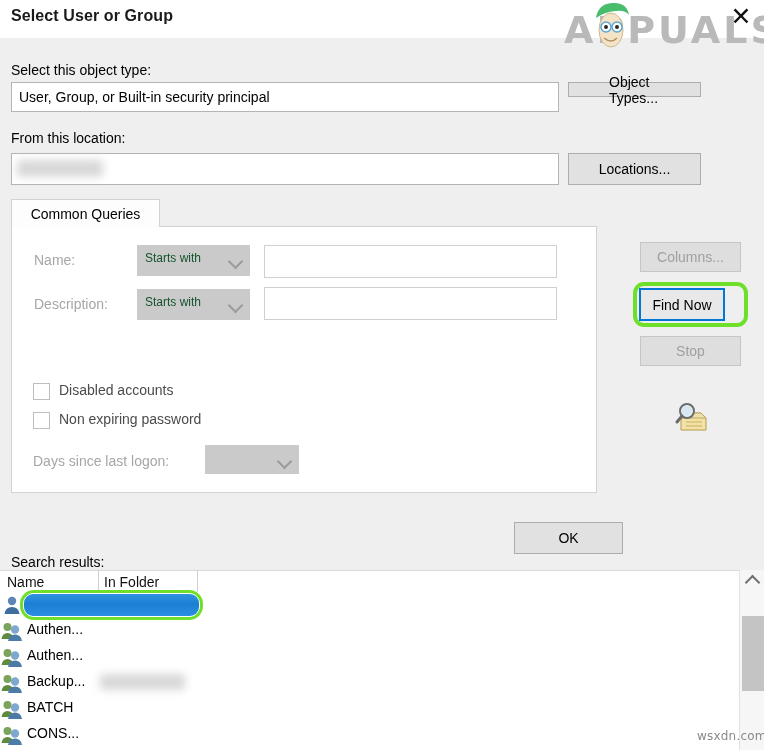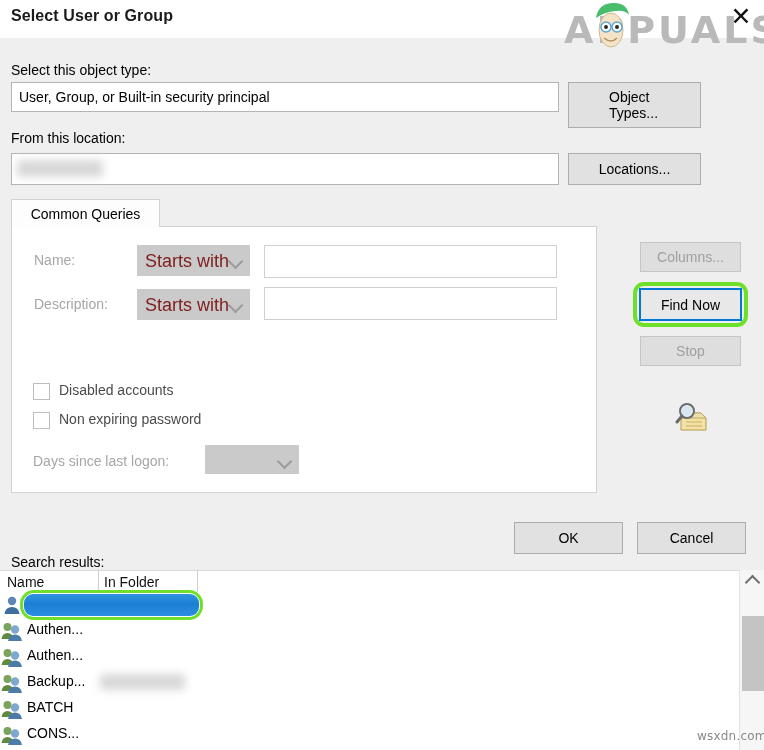--- a/index.html
+++ b/index.html
@@ -83,21 +83,21 @@
     box-sizing:border-box;
     display:flex;align-items:center;justify-content:center;
     font-size:14px;color:#000;cursor:pointer;z-index:3;
   }
   .tab-panel{
     position:absolute;left:11px;top:188px;width:586px;height:267px;
     background:#fff;border:1px solid #d2d2d2;box-sizing:border-box;
   }
   .combo{
     position:absolute;background:#cacaca;box-sizing:border-box;
-    font-size:18px;color:#7f1d1d;cursor:default;
+    font-size:12px;color:#14532d;cursor:default;
   }
   .combo .ctext{position:absolute;left:8px;top:6px;}
   .chev{
     position:absolute;right:9px;top:11px;width:9px;height:9px;
     border-left:2px solid #9b9b9b;border-bottom:2px solid #9b9b9b;
     transform:rotate(-45deg);
   }
   .cbox{
     position:absolute;width:17px;height:17px;background:#fff;
     border:1px solid #bdbdbd;box-sizing:border-box;cursor:pointer;
@@ -166,21 +166,21 @@
 </div>
 <div class="close-x">✕</div>
 <div class="wm-bottom">wsxdn.com</div>
 
 <div class="body-panel">
 
   <div class="lbl" style="position:absolute;left:11px;top:24px;">Select this object type:</div>
   <div class="txtfield" style="left:11px;top:44px;width:548px;height:30px;text-align:right;">
     <span class="val">User, Group, or Built-in security principal</span>
   </div>
-  <div class="btn" style="left:568px;top:44px;width:133px;height:46px;padding-left:40px;">Object Types...</div>
+  <div class="btn" style="left:568px;top:44px;width:133px;height:15px;padding-left:40px;">Object Types...</div>
 
   <div class="lbl" style="position:absolute;left:11px;top:92px;">From this location:</div>
   <div class="txtfield" style="left:11px;top:115px;width:548px;height:32px;">
     <span class="redact" style="left:5px;top:6px;width:86px;height:17px;"></span>
     <span class="val"></span>
   </div>
   <div class="btn" style="left:568px;top:115px;width:133px;height:32px;">Locations...</div>
 
   <div class="tab-header">Common Queries</div>
   <div class="tab-panel">
@@ -211,37 +211,36 @@
 
     <div class="lbl-dis" style="position:absolute;left:21px;top:226px;">Days since last logon:</div>
     <div class="combo" style="left:193px;top:218px;width:94px;height:29px;">
       <span class="ctext"></span>
       <span class="chev"></span>
     </div>
   </div>
 
   <div class="btn dis" style="left:640px;top:204px;width:101px;height:30px;">Columns...</div>
 
-  <div class="btn focus" style="left:639px;top:250px;width:103px;height:33px;">Find Now</div>
+  <div class="btn focus" style="left:639px;top:250px;width:86px;height:33px;">Find Now</div>
   <div class="focus-ring" style="left:633px;top:244px;width:115px;height:45px;"></div>
 
   <div class="btn dis" style="left:640px;top:298px;width:101px;height:30px;">Stop</div>
 
   <svg style="position:absolute;left:672px;top:362px;" width="40" height="34" viewBox="0 0 40 34">
     <path d="M9 13 h20 l5 5 v12 h-25 z" fill="#f2e2a6" stroke="#b59a4e" stroke-width="1"></path>
     <path d="M9 13 h20 l5 5 h-25 z" fill="#ece0b0" stroke="#b59a4e" stroke-width="0.8"></path>
     <line x1="14" y1="22" x2="30" y2="22" stroke="#c7ae64" stroke-width="1"></line>
     <line x1="14" y1="26" x2="30" y2="26" stroke="#c7ae64" stroke-width="1"></line>
     <circle cx="15" cy="11" r="7" fill="#e8f2f8" stroke="#6b6b6b" stroke-width="2"></circle>
     <circle cx="15" cy="11" r="5" fill="#cfe3f0" opacity="0.7"></circle>
     <line x1="10" y1="16" x2="5" y2="22" stroke="#6b6b6b" stroke-width="3" stroke-linecap="round"></line>
   </svg>
 
   <div class="btn" style="left:514px;top:484px;width:109px;height:32px;">OK</div>
-  <div class="btn" style="left:637px;top:484px;width:109px;height:32px;">Cancel</div>
 
   <div class="lbl" style="position:absolute;left:11px;top:516px;">Search results:</div>
 </div>
 
 <div class="results-hdr"></div>
 <div class="col-h" style="left:7px;">Name</div>
 <div class="col-h" style="left:104px;">In Folder</div>
 <div class="col-div" style="left:98px;"></div>
 <div class="col-div" style="left:197px;"></div>
 

